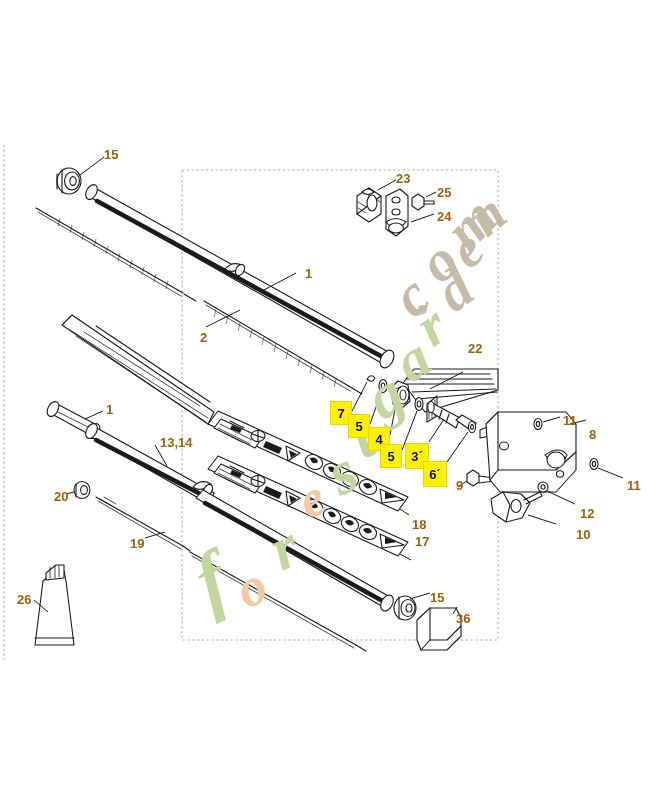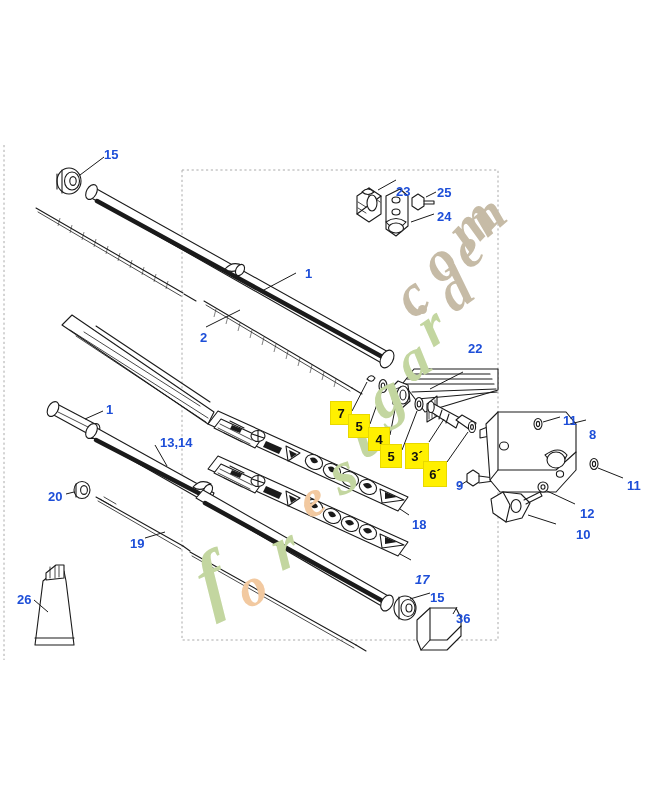--- a/index.html
+++ b/index.html
@@ -19,21 +19,21 @@
     position: absolute;
     left: 0; top: 0;
     width: 652px;
     height: 800px;
   }
   .callout {
     position: absolute;
     font-family: "Liberation Sans", sans-serif;
     font-weight: bold;
     font-size: 13px;
-    color: #1d4ed8;
+    color: #a16207;
     line-height: 1;
     white-space: nowrap;
     user-select: none;
   }
   .hl-box {
     position: absolute;
     background: #FFF000;
     border: 1px solid #e8d800;
     display: flex;
     align-items: center;
@@ -388,38 +388,38 @@
     <div class="wm wm-tan" style="left:455px; top:218px; font-size:54px; transform:rotate(-38deg);">e</div>
     <div class="wm wm-tan" style="left:472px; top:184px; font-size:54px; transform:rotate(-40deg);">n</div>
     <div class="wm-dot" style="left:418px; top:305px; width:9px; height:9px;"></div>
     <div class="wm wm-tan" style="left:398px; top:262px; font-size:60px; transform:rotate(-42deg);">c</div>
     <div class="wm wm-tan" style="left:424px; top:228px; font-size:58px; transform:rotate(-44deg);">o</div>
     <div class="wm wm-tan" style="left:448px; top:190px; font-size:58px; transform:rotate(-46deg);">m</div>
   </div>
 
   <div id="callout-layer">
       <div class="callout" style="left: 104px; top: 148px;">15</div>
-      <div class="callout" style="left: 396px; top: 185px; text-align: center;">23</div>
+      <div class="callout" style="left: 396px; top: 172px; text-align: center;">23</div>
       <div class="callout" style="left: 437px; top: 186px;">25</div>
       <div class="callout" style="left: 437px; top: 210px;">24</div>
       <div class="callout" style="left: 305px; top: 267px;">1</div>
       <div class="callout" style="left: 200px; top: 331px;">2</div>
       <div class="callout" style="left: 468px; top: 342px;">22</div>
       <div class="callout" style="left: 106px; top: 403px;">1</div>
       <div class="callout" style="left: 160px; top: 436px;">13,14</div>
       <div class="callout" style="left: 563px; top: 414px;">11</div>
       <div class="callout" style="left: 589px; top: 428px;">8</div>
       <div class="callout" style="left: 456px; top: 479px;">9</div>
       <div class="callout" style="left: 627px; top: 479px;">11</div>
       <div class="callout" style="left: 580px; top: 507px;">12</div>
       <div class="callout" style="left: 576px; top: 528px;">10</div>
-      <div class="callout" style="left: 48px; top: 490px;">20</div>
+      <div class="callout" style="left: 54px; top: 490px;">20</div>
       <div class="callout" style="left: 130px; top: 537px;">19</div>
       <div class="callout" style="left: 412px; top: 518px;">18</div>
-      <div class="callout" style="left: 415px; top: 573px; font-style: italic;">17</div>
+      <div class="callout" style="left: 415px; top: 535px;">17</div>
       <div class="callout" style="left: 17px; top: 593px;">26</div>
       <div class="callout" style="left: 430px; top: 591px;">15</div>
       <div class="callout" style="left: 456px; top: 612px;">36</div>
     </div>
 
   <div id="highlight-layer">
       <div class="hl-box" style="left: 330px; top: 401px; width: 22px; height: 24px;">7</div>
       <div class="hl-box" style="left: 348px; top: 414px; width: 22px; height: 24px;">5</div>
       <div class="hl-box" style="left: 368px; top: 427px; width: 22px; height: 24px;">4</div>
       <div class="hl-box" style="left: 380px; top: 444px; width: 22px; height: 24px;">5</div>

